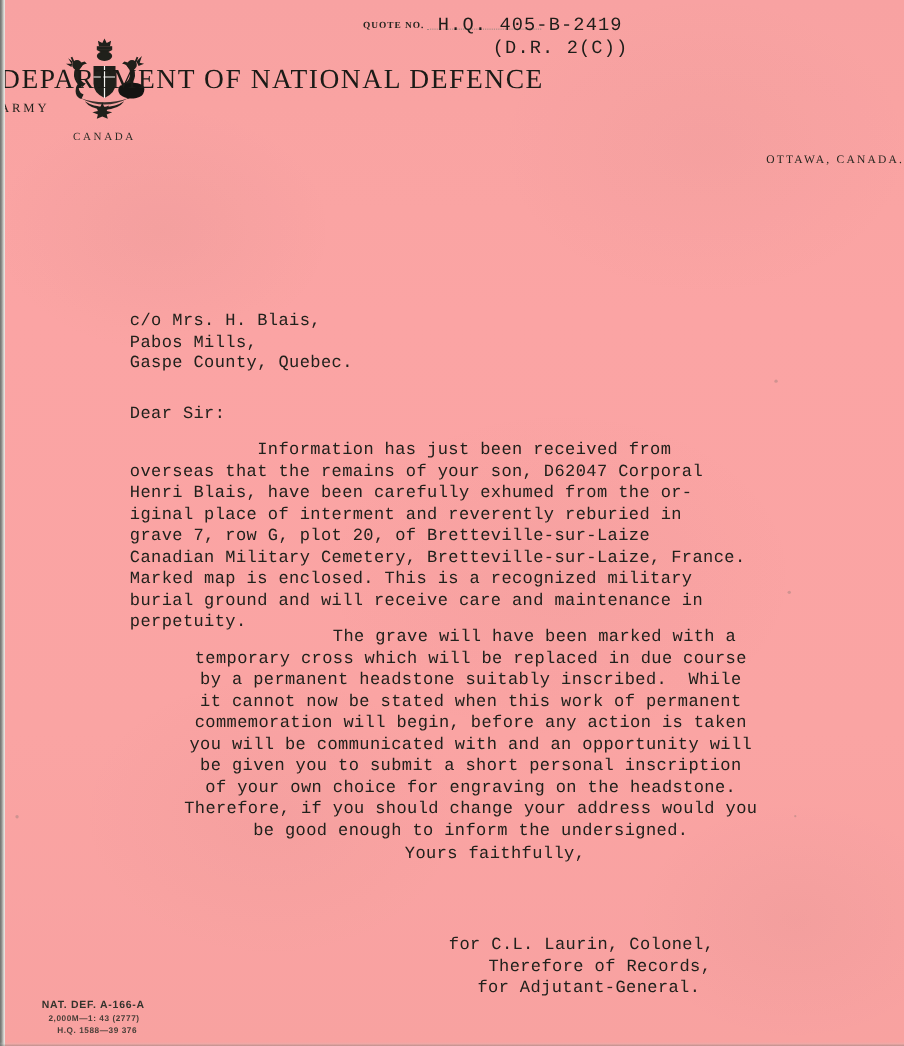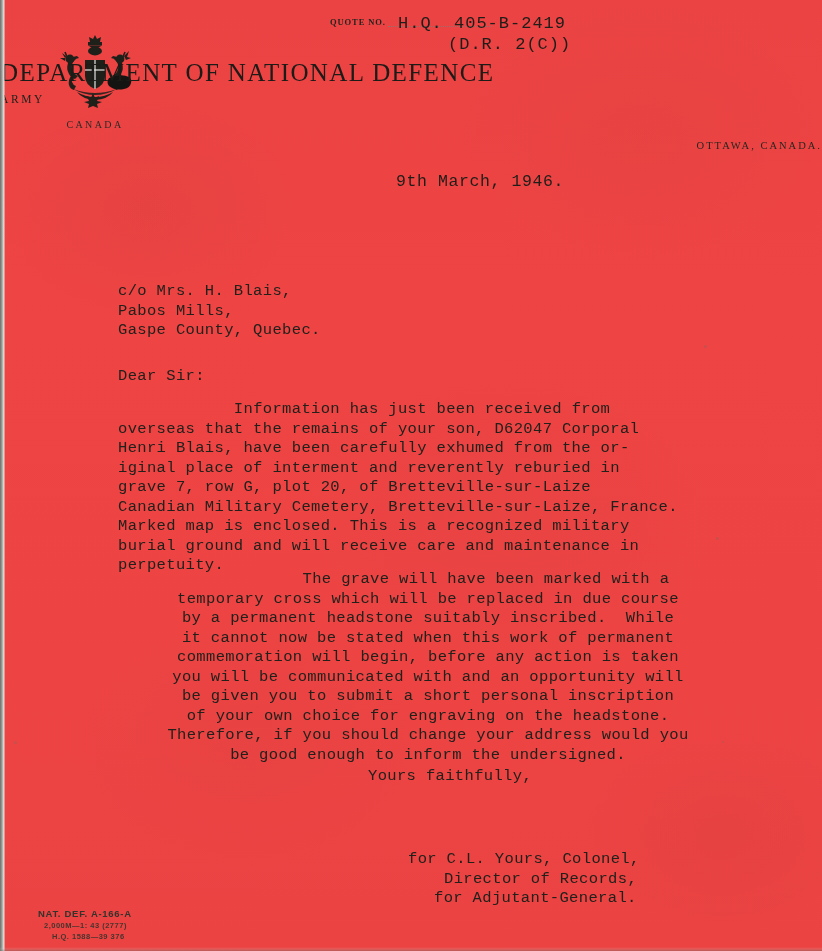--- a/index.html
+++ b/index.html
@@ -12,21 +12,21 @@
     background: #ffffff;
     font-family: "Liberation Mono", "DejaVu Sans Mono", monospace;
     overflow: hidden;
   }
 
   
   #page {
     position: relative;
     width: 822px;
     height: 951px;
-    background: #ef4444;
+    background: #fca5a5;
     box-sizing: border-box;
     overflow: hidden;
   }
 
   
   #paper-grain {
     position: absolute;
     inset: 0;
     pointer-events: none;
     background:
@@ -326,21 +326,20 @@
       </svg>
       <div id="crest-caption">CANADA</div>
     </div>
 
     <div id="dept-heading">
       <div id="dept-title">DEPARTMENT OF NATIONAL DEFENCE</div>
       <div id="dept-subtitle">ARMY</div>
     </div>
 
     <div id="place-line">OTTAWA, CANADA.</div>
-    <div id="date-line" class="typed">9th March, 1946.</div>
 
     <div id="addressee-block">
       <div class="typed">c/o Mrs. H. Blais,</div>
       <div class="typed">Pabos Mills,</div>
       <div class="typed">Gaspe County, Quebec.</div>
     </div>
 
     <div id="salutation" class="typed">Dear Sir:</div>
 
     <div id="para-1" class="typed">            Information has just been received from
@@ -360,22 +359,22 @@
 commemoration will begin, before any action is taken
 you will be communicated with and an opportunity will
 be given you to submit a short personal inscription
 of your own choice for engraving on the headstone.
 Therefore, if you should change your address would you
 be good enough to inform the undersigned.</div>
 
     <div id="closing" class="typed">Yours faithfully,</div>
 
     <div id="signature-block">
-      <div class="typed sig-line-1">for C.L. Yours, Colonel,</div>
-      <div class="typed sig-line-2">Director of Records,</div>
+      <div class="typed sig-line-1">for C.L. Laurin, Colonel,</div>
+      <div class="typed sig-line-2">Therefore of Records,</div>
       <div class="typed sig-line-3">for Adjutant-General.</div>
     </div>
 
     <div id="footer-codes">
       <div id="footer-form-no">NAT. DEF. A-166-A</div>
       <div class="footer-sub">2,000M—1: 43  (2777)</div>
       <div class="footer-sub second">H.Q.  1588—39  376</div>
     </div>
 
   </div>

